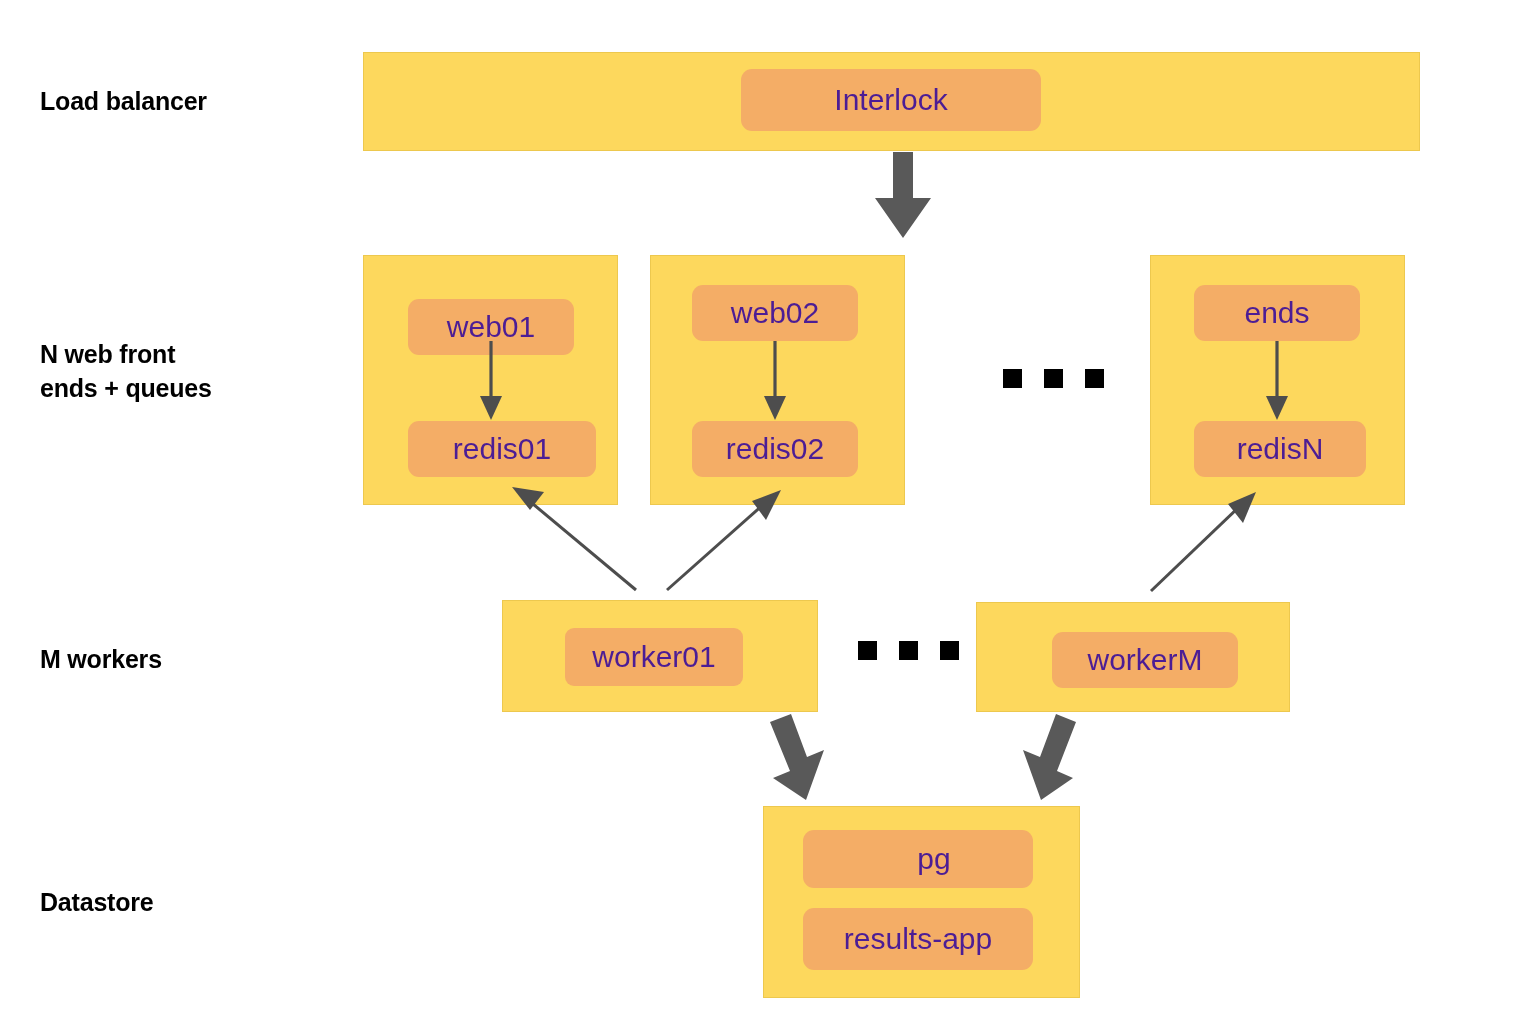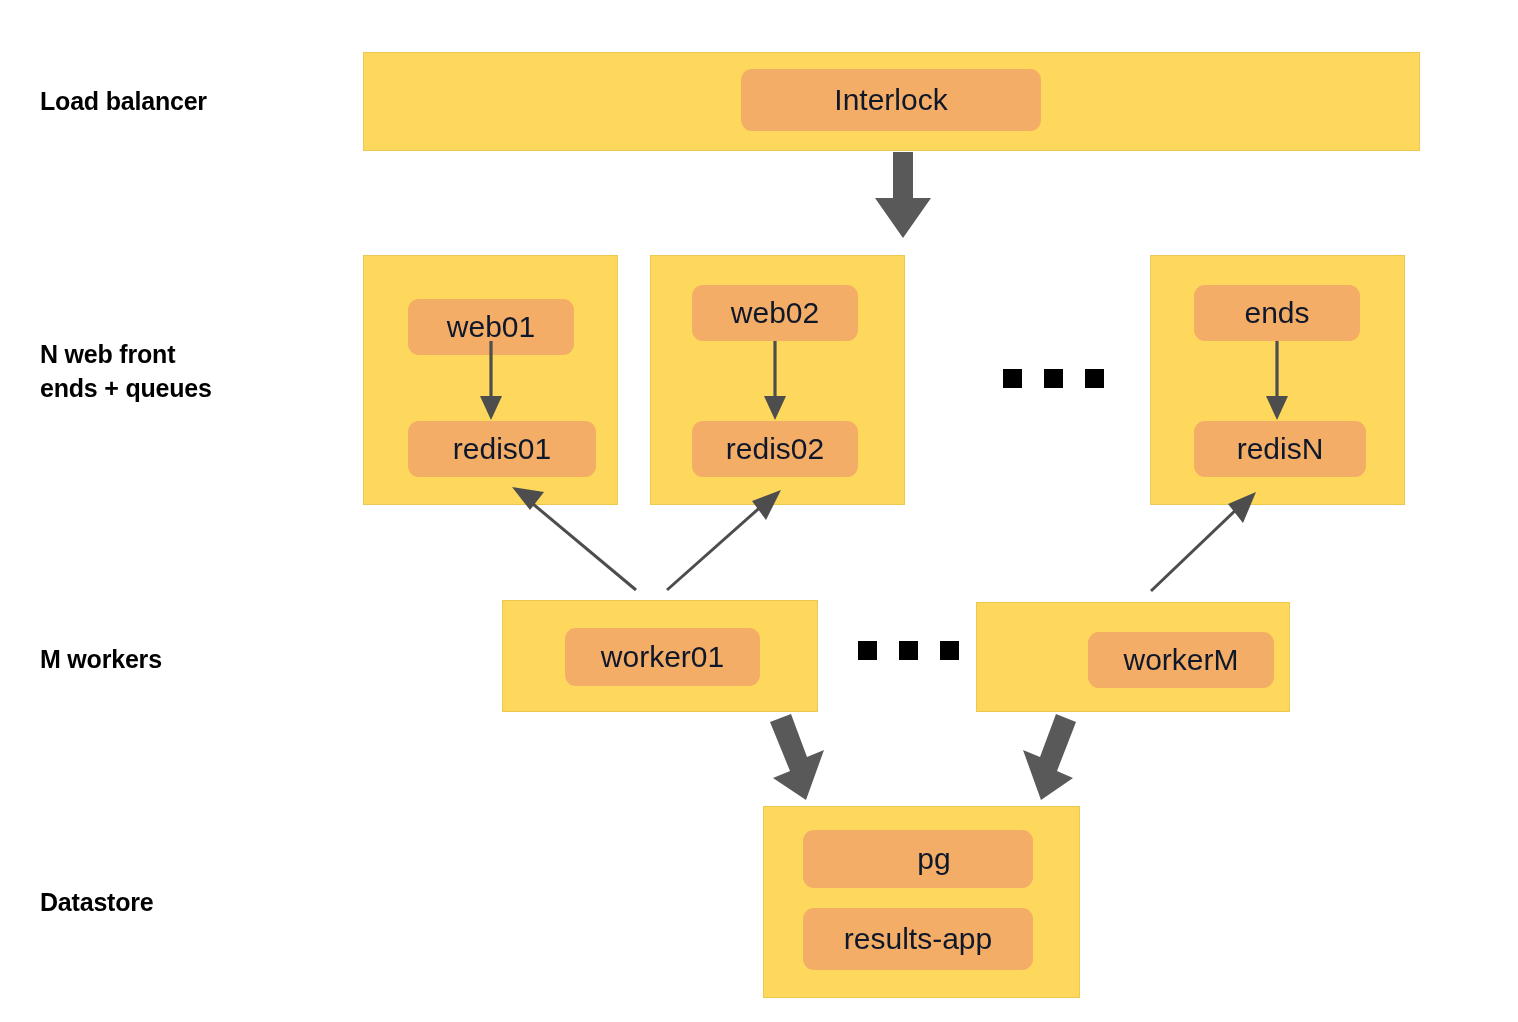--- a/index.html
+++ b/index.html
@@ -34,21 +34,21 @@
     box-sizing: border-box;
   }
   .node-box {
     position: absolute;
     background: #f4ad66;
     border-radius: 11px;
     box-sizing: border-box;
     display: flex;
     align-items: center;
     justify-content: center;
-    color: #0f172a;
+    color: #4c1d95;
     font-size: 30px;
     font-family: "Liberation Sans", sans-serif;
     line-height: 1;
   }
   .ellipsis {
     position: absolute;
     display: flex;
     align-items: center;
   }
   .ellipsis span {
@@ -98,24 +98,24 @@
   <div class="node-box" style="left:1194px; top:285px; width:166px; height:56px;">ends</div>
   <div class="node-box" style="left:1194px; top:421px; width:172px; height:56px;">redisN</div>
 
   <div class="ellipsis" style="left:1003px; top:369px;">
     <span></span>
     <span></span>
     <span></span>
   </div>
 
   <div class="group-box" style="left:502px; top:600px; width:316px; height:112px;"></div>
-  <div class="node-box" style="left:565px; top:628px; width:195px; height:58px;">worker01</div>
+  <div class="node-box" style="left:565px; top:628px; width:178px; height:58px;border-radius:9px;">worker01</div>
 
   <div class="group-box" style="left:976px; top:602px; width:314px; height:110px;"></div>
-  <div class="node-box" style="left:1088px; top:632px; width:186px; height:56px;">workerM</div>
+  <div class="node-box" style="left:1052px; top:632px; width:186px; height:56px;">workerM</div>
 
   <div class="ellipsis" style="left:858px; top:641px;">
     <span></span>
     <span></span>
     <span></span>
   </div>
 
   <div class="group-box" style="left:763px; top:806px; width:317px; height:192px;"></div>
   <div class="node-box" style="left:803px; top:830px; width:230px; height:58px;padding-left:32px;">pg</div>
   <div class="node-box" style="left:803px; top:908px; width:230px; height:62px;">results-app</div>

